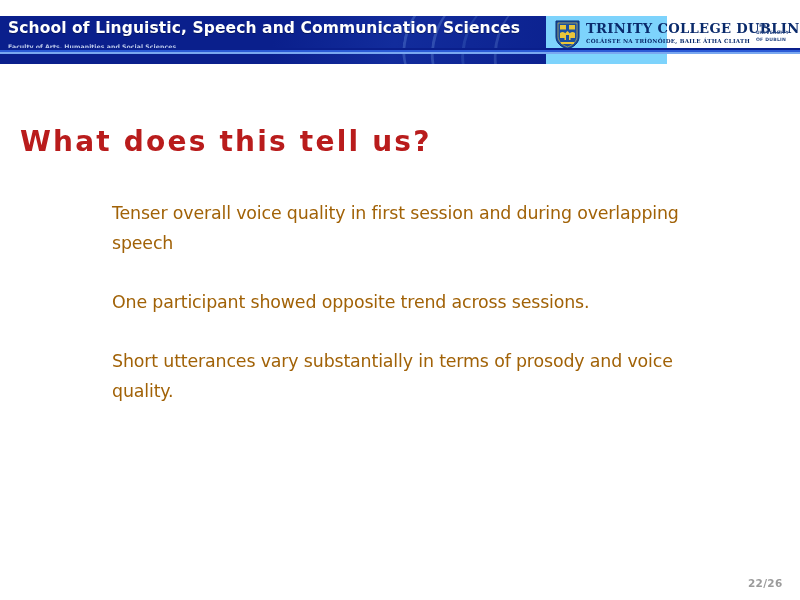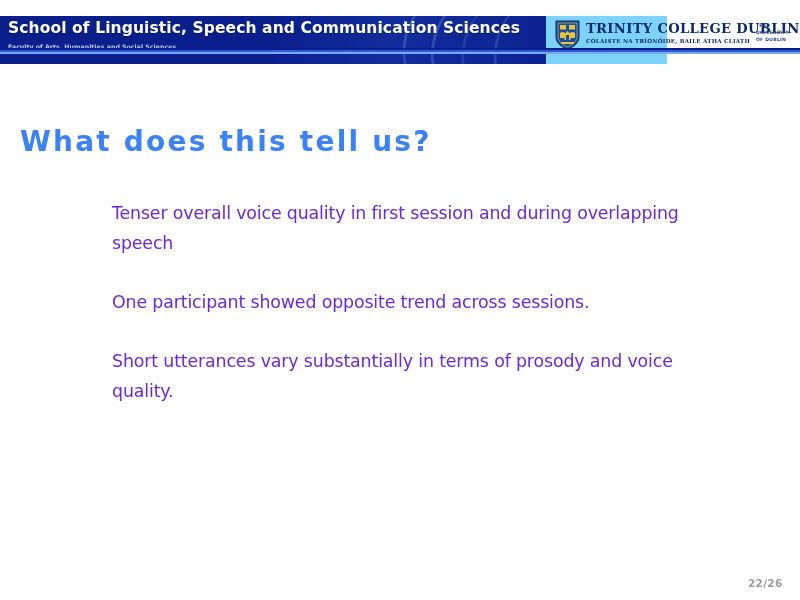--- a/index.html
+++ b/index.html
@@ -161,37 +161,37 @@
   }
 
   
   .slide-title {
     position: absolute;
     left: 20px;
     top: 106px;
     font-family: "DejaVu Sans", sans-serif;
     font-size: 28px;
     font-weight: bold;
-    color: #3b82f6;
+    color: #b91c1c;
     letter-spacing: 2.2px;
     white-space: nowrap;
   }
 
   
   .body-block {
     position: absolute;
     left: 112px;
     top: 198px;
     width: 620px;
   }
   .para {
     font-family: "DejaVu Sans", sans-serif;
     font-size: 17.4px;
     line-height: 30px;
-    color: #6d28d9;
+    color: #a16207;
     margin: 0 0 29px 0;
     letter-spacing: -0.15px;
   }
   .para:last-child { margin-bottom: 16px; }
 
   
   .page-number {
     position: absolute;
     left: 748px;
     top: 577px;

